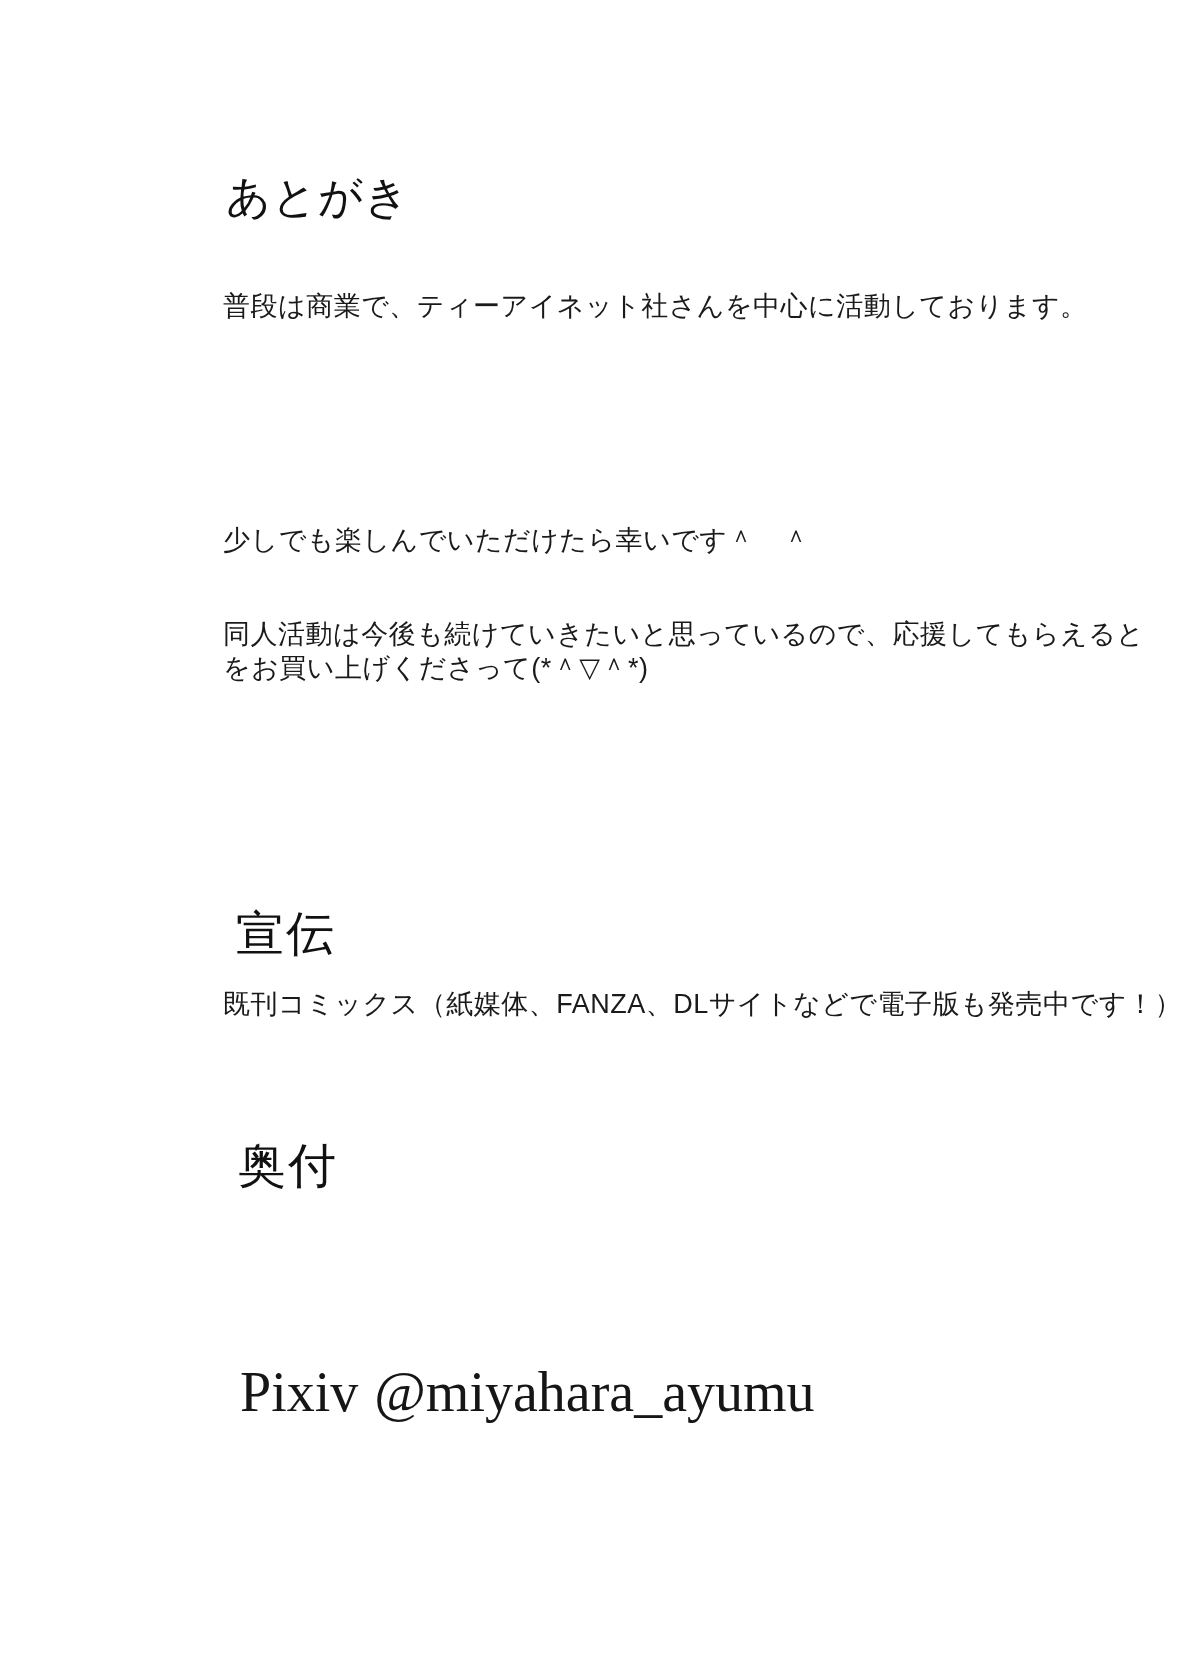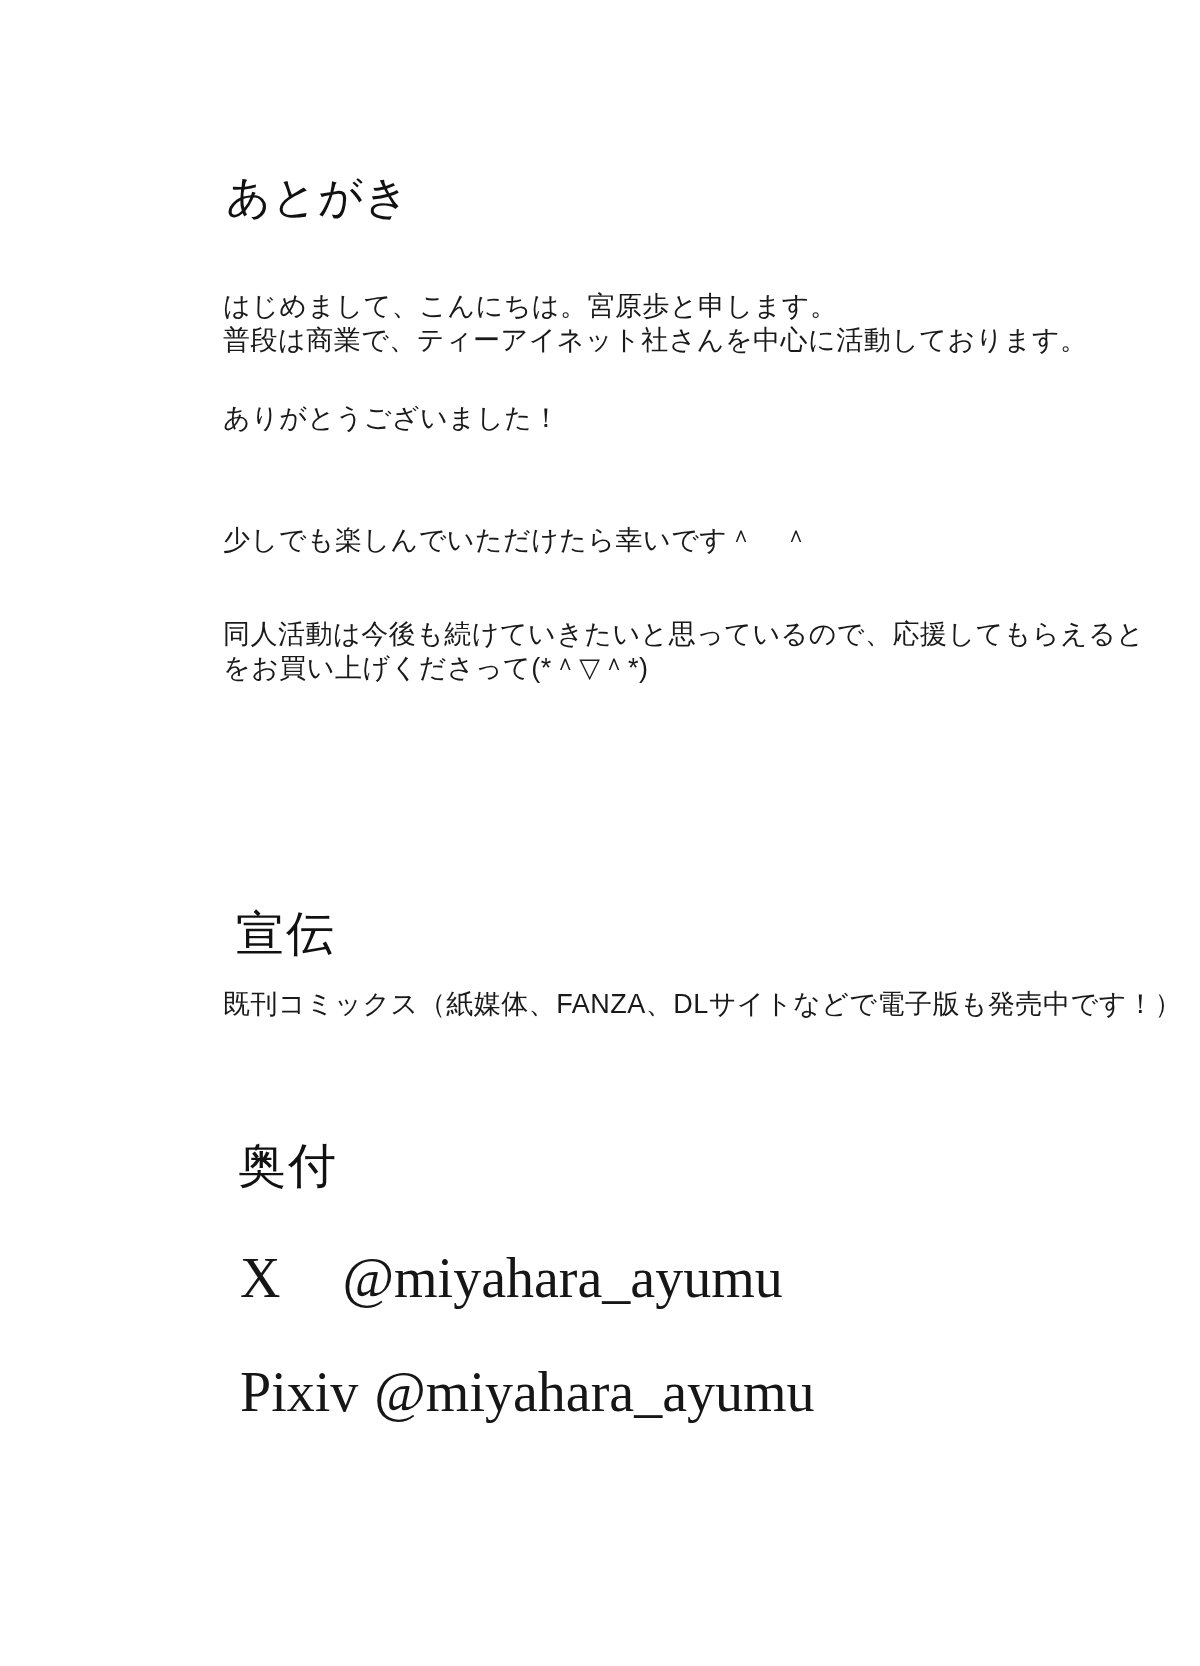--- a/index.html
+++ b/index.html
@@ -56,42 +56,37 @@
   .colophon-line .label-pixiv { display: inline-block; margin-right: 16px; }
 </style>
 </head>
 <body>
 
 <div class="page">
 
   <div class="abs jp-sans heading-gothic" style="left:208px; top:168px;">あとがき</div>
 
   <div class="abs jp-sans body-text" style="left:205px; top:290px;">
-    <div>はじめまして、こんにちは。宮原歩と申します。</div>
     <div>普段は商業で、ティーアイネット社さんを中心に活動しております。</div>
   </div>
 
   <div class="abs jp-sans body-text" style="left:205px; top:402px;">
-    <div>ありがとうございました！</div>
   </div>
 
   <div class="abs jp-sans body-text" style="left:205px; top:524px;">少しでも楽しんでいただけたら幸いです＾　＾</div>
 
   <div class="abs jp-sans body-text" style="left:205px; top:618px;">
     <div>同人活動は今後も続けていきたいと思っているので、応援してもらえると</div>
     <div>をお買い上げくださって(*＾▽＾*)</div>
   </div>
 
   <div class="abs jp-serif heading-mincho" style="left:218px; top:902px;">宣伝</div>
 
   <div class="abs jp-sans body-text" style="left:205px; top:988px;">既刊コミックス（紙媒体、FANZA、DLサイトなどで電子版も発売中です！）</div>
 
   <div class="abs jp-serif heading-mincho" style="left:220px; top:1134px;">奥付</div>
 
-  <div class="abs jp-serif colophon-line" style="left:222px; top:1246px;">
-    <span class="label-x">X</span><span>@miyahara_ayumu</span>
-  </div>
 
   <div class="abs jp-serif colophon-line" style="left:222px; top:1360px;text-align:right;">
     <span class="label-pixiv">Pixiv</span><span>@miyahara_ayumu</span>
   </div>
 
 </div>
 
 </body></html>

